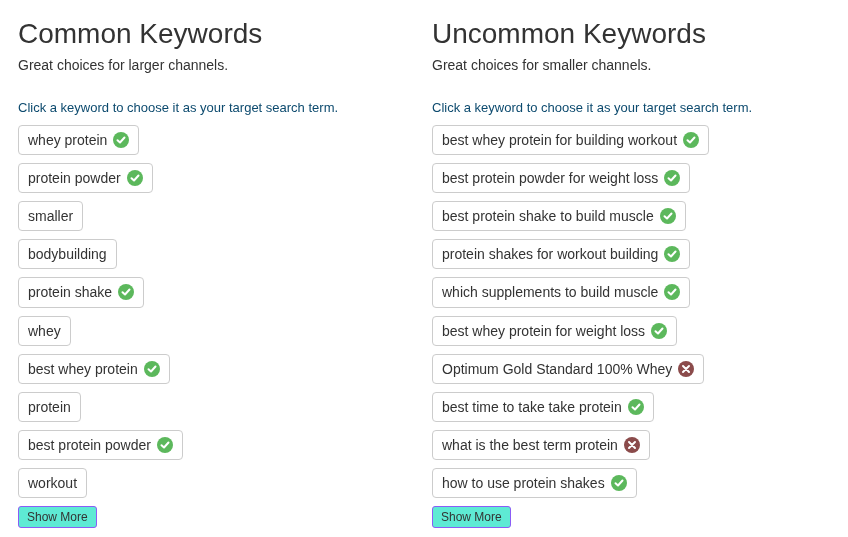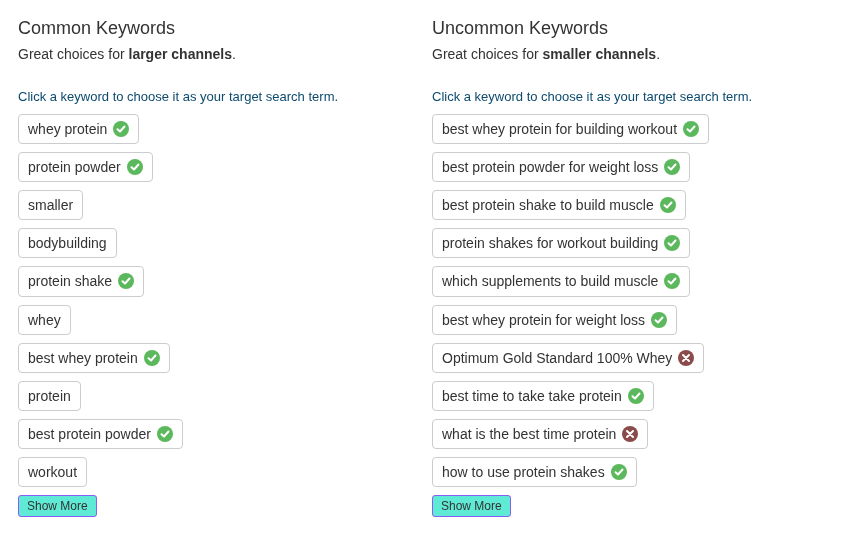--- a/index.html
+++ b/index.html
@@ -14,32 +14,32 @@
   .cols {
     display: flex;
     gap: 0;
   }
   .col {
     flex: 1 1 50%;
     padding-right: 16px;
   }
   .col:last-child { padding-right: 0; padding-left: 8px; }
   h2.title {
-    font-size: 18px;
+    font-size: 28px;
     font-weight: 400;
     margin: 0 0 6px 0;
     color: #333;
   }
   .subtitle {
     font-size: 14px;
     color: #333;
     margin: 0 0 24px 0;
     line-height: 1.4;
   }
-  .subtitle .bold { font-weight: 700; }
+  .subtitle .bold { font-weight: 400; }
   .instruction {
     font-size: 13px;
     color: #0c4a6e;
     margin: 0 0 10px 0;
   }
   .chips {
     display: flex;
     flex-direction: column;
     align-items: flex-start;
     gap: 8px;
@@ -229,21 +229,21 @@
         <div class="chip">
           <span class="chip-label">best time to take take protein</span>
           <span class="icon">
             <svg width="16" height="16" viewBox="0 0 16 16">
               <circle cx="8" cy="8" r="8" fill="#5cb85c"></circle>
               <path d="M4.5 8.2 L7 10.5 L11.5 5.5" stroke="#fff" stroke-width="2" fill="none" stroke-linecap="round" stroke-linejoin="round"></path>
             </svg>
           </span>
         </div>
         <div class="chip">
-          <span class="chip-label">what is the best time protein</span>
+          <span class="chip-label">what is the best term protein</span>
           <span class="icon">
             <svg width="16" height="16" viewBox="0 0 16 16">
               <circle cx="8" cy="8" r="8" fill="#8b4b4b"></circle>
               <path d="M5 5 L11 11 M11 5 L5 11" stroke="#fff" stroke-width="2" stroke-linecap="round"></path>
             </svg>
           </span>
         </div>
         <div class="chip">
           <span class="chip-label">how to use protein shakes</span>
           <span class="icon">

